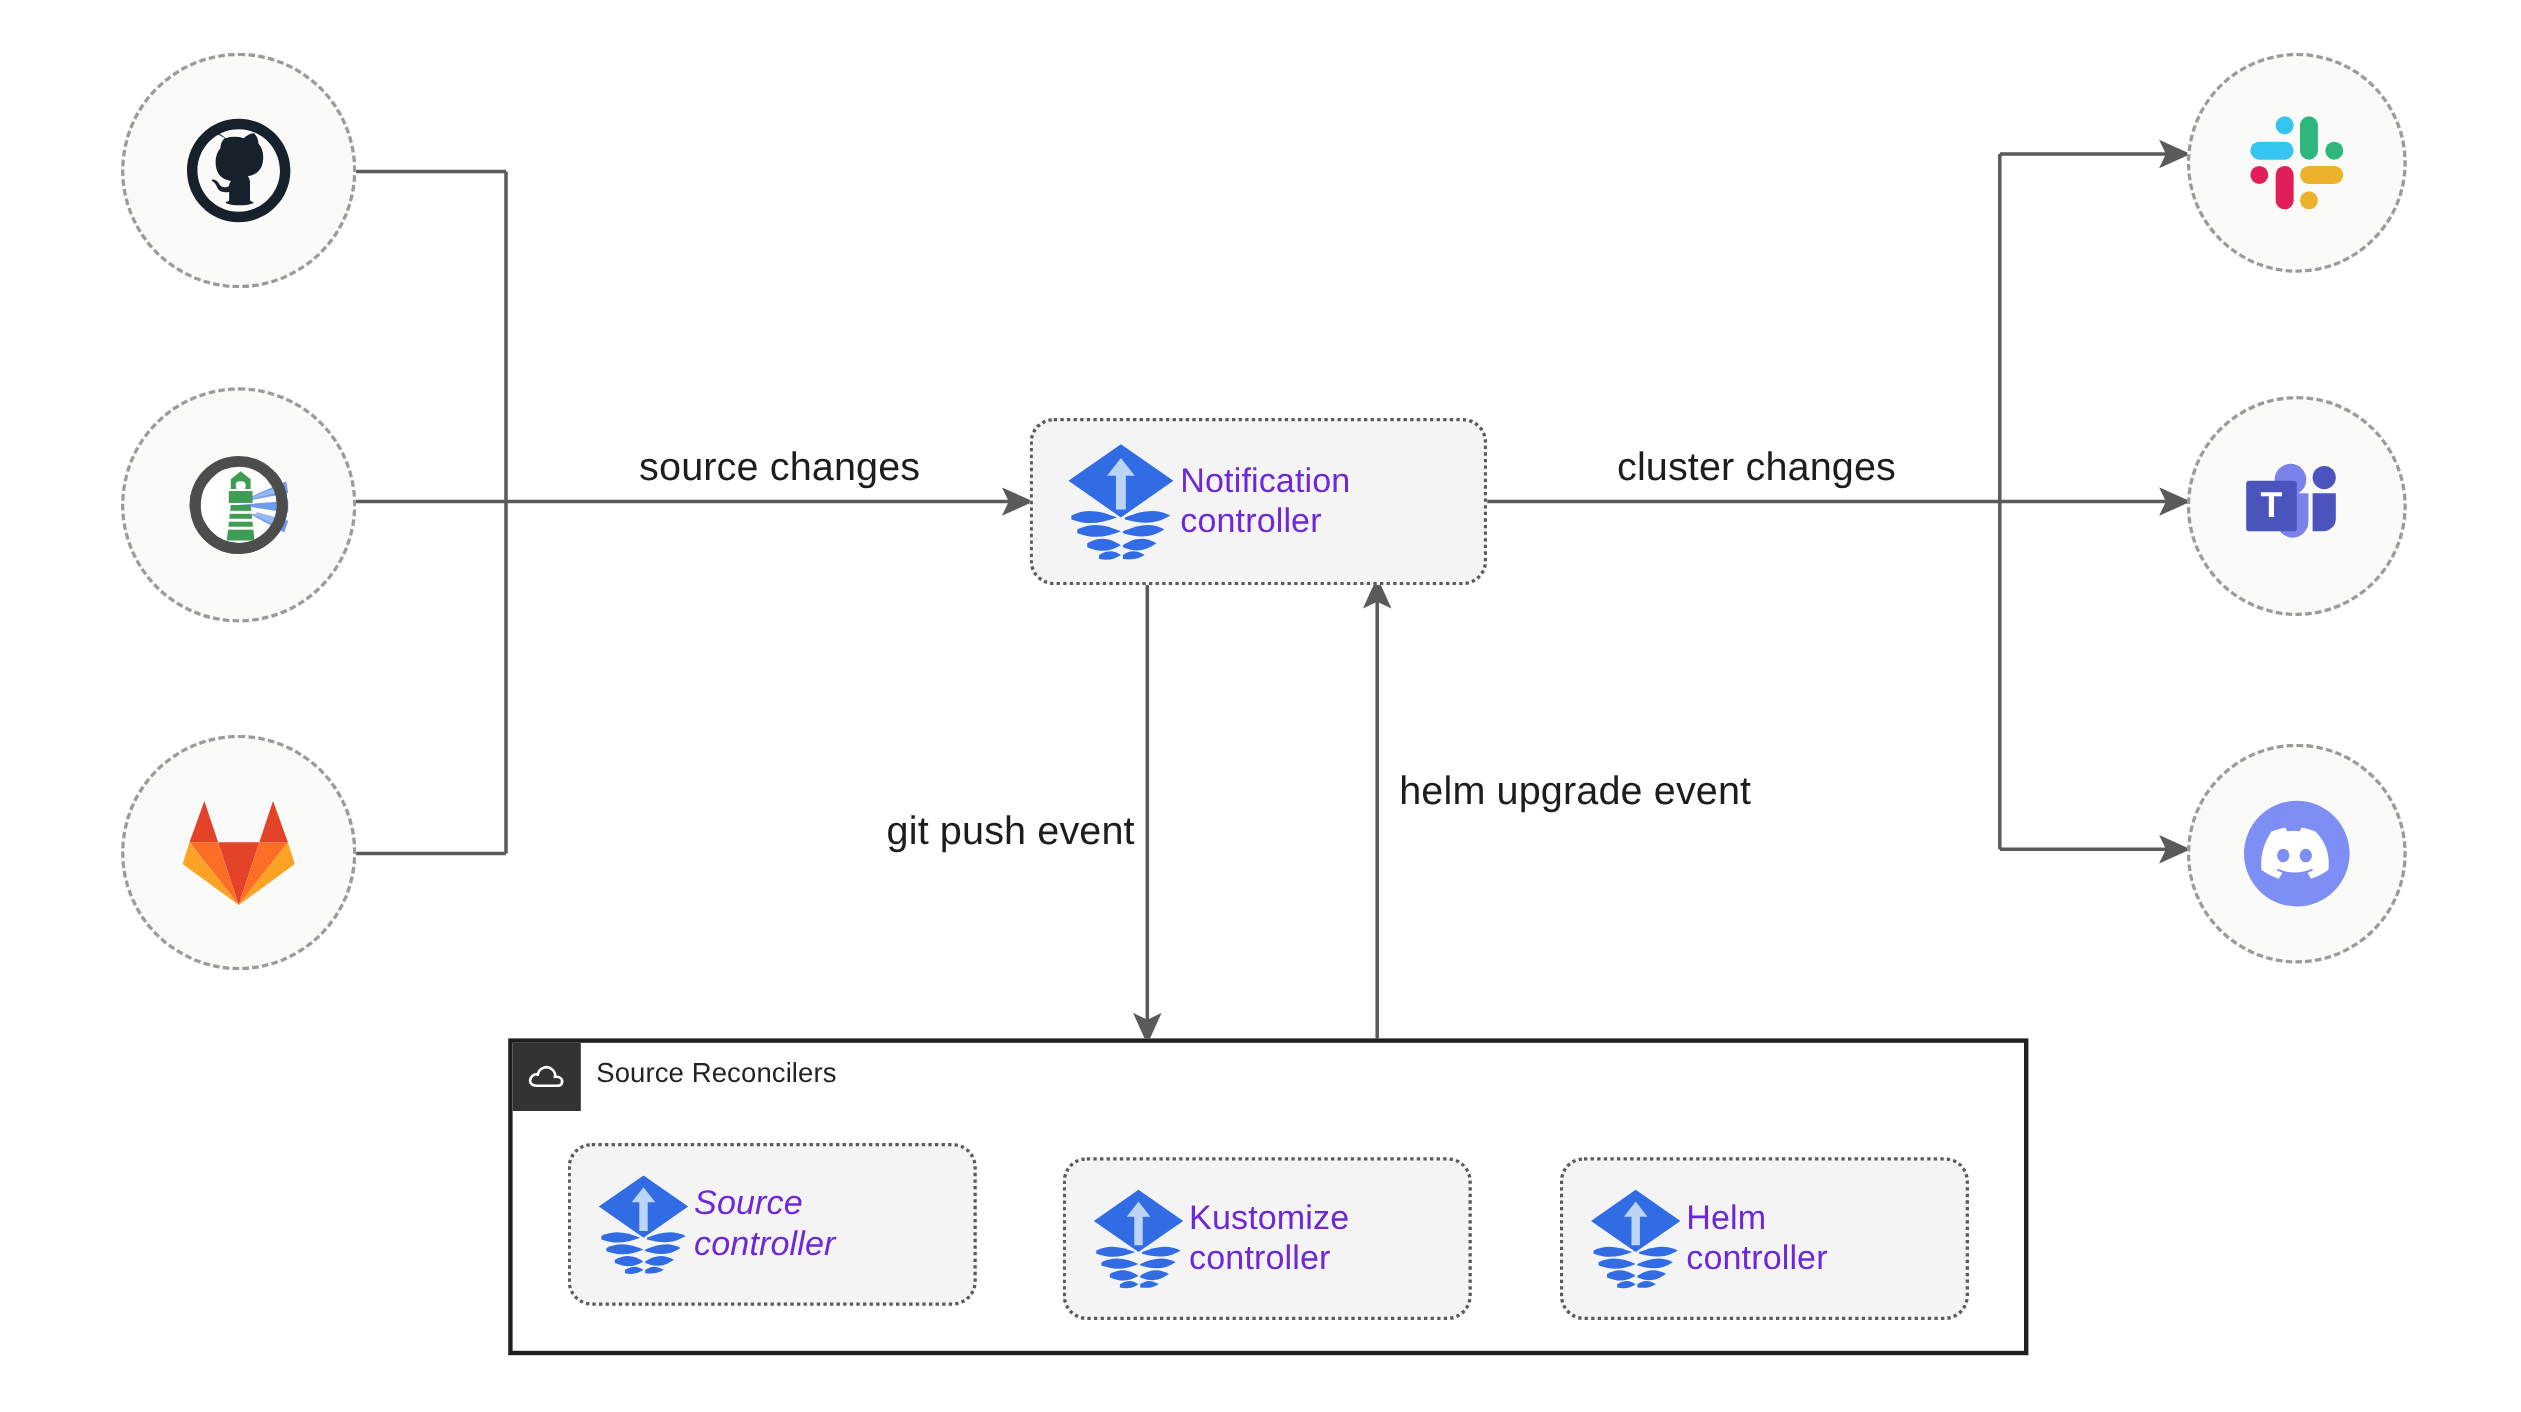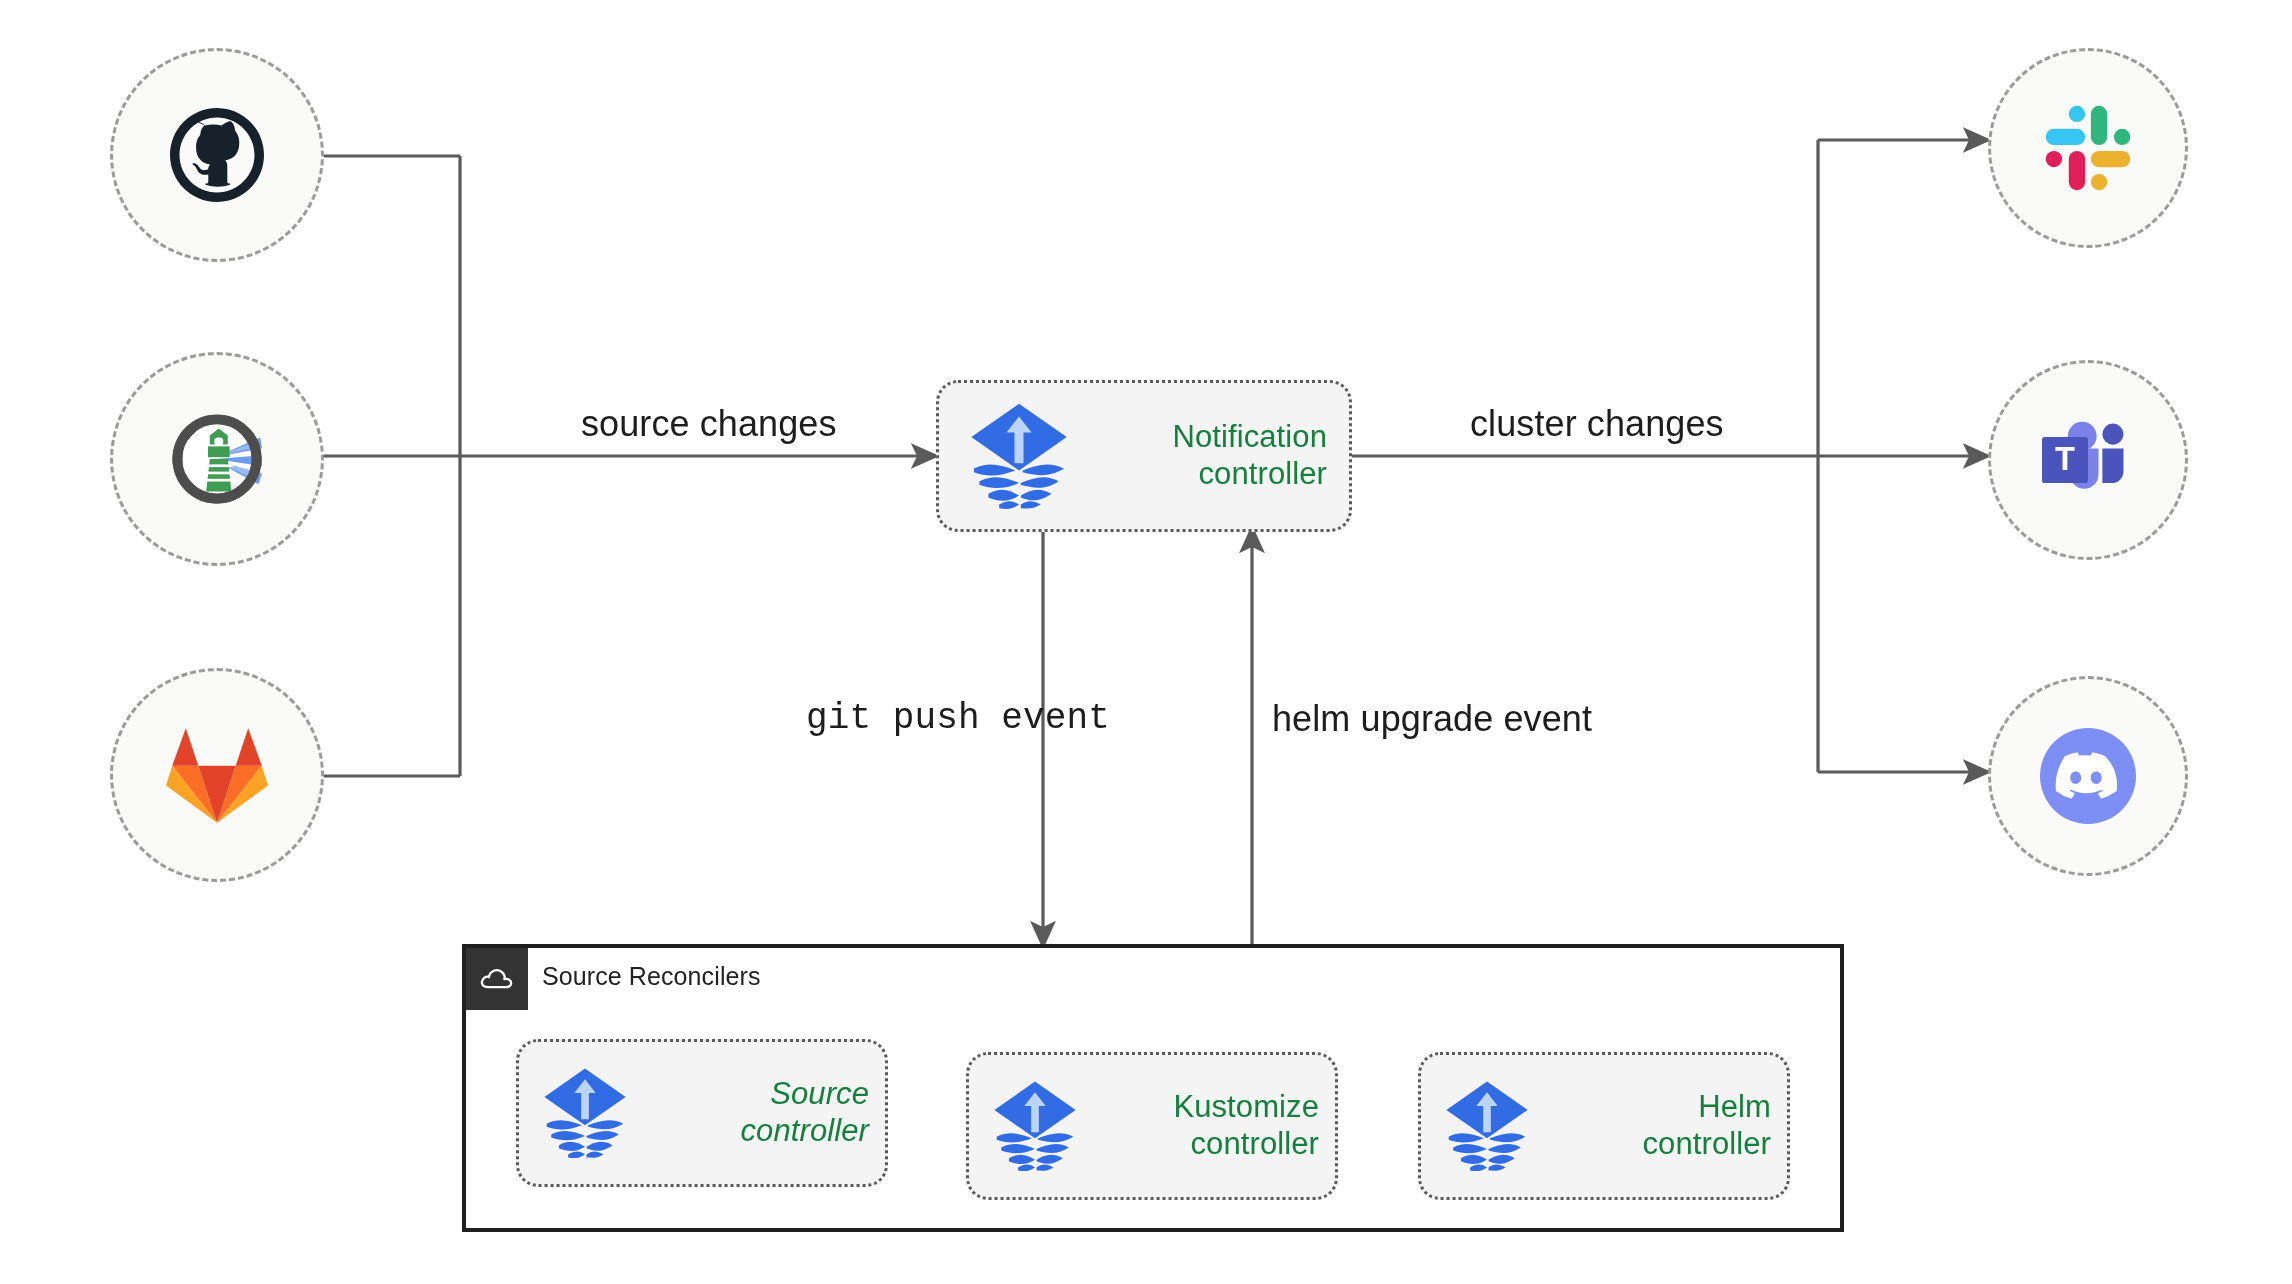--- a/index.html
+++ b/index.html
@@ -21,22 +21,22 @@
 
   
   .ctrl-card{
     position:absolute;background:#f4f4f4;
     border:3px dotted #5a5a5a;border-radius:22px;
     display:flex;align-items:center;justify-content:flex-start;
     box-sizing:border-box;
   }
   .ctrl-icon{flex:0 0 auto;display:block;}
   .ctrl-label{
-    flex:1 1 auto;text-align:right;
-    font-size:31px;line-height:1.18;color:#15803d;
+    flex:1 1 auto;text-align:left;
+    font-size:31px;line-height:1.18;color:#6d28d9;
     white-space:pre-line;letter-spacing:.1px;
   }
 
   
   #gitops-container{
     position:absolute;box-sizing:border-box;
     border:4px solid #1f1f1f;background:#ffffff;
   }
   #gitops-badge{
     position:absolute;left:0;top:0;width:62px;height:62px;
@@ -261,17 +261,17 @@
       </svg>
       <div class="ctrl-label">Helm
 controller</div>
     </div>
   </div>
 
   <div class="edge-label" style="left:581px;top:403px;">source changes</div>
 
   <div class="edge-label" style="left:1470px;top:403px;">cluster changes</div>
 
-  <div class="edge-label" style="left:806px;top:698px;font-family:Liberation Mono, monospace;">git push event</div>
+  <div class="edge-label" style="left:806px;top:734px;">git push event</div>
 
   <div class="edge-label" style="left:1272px;top:698px;">helm upgrade event</div>
 
 </div>
 
 </body></html>

